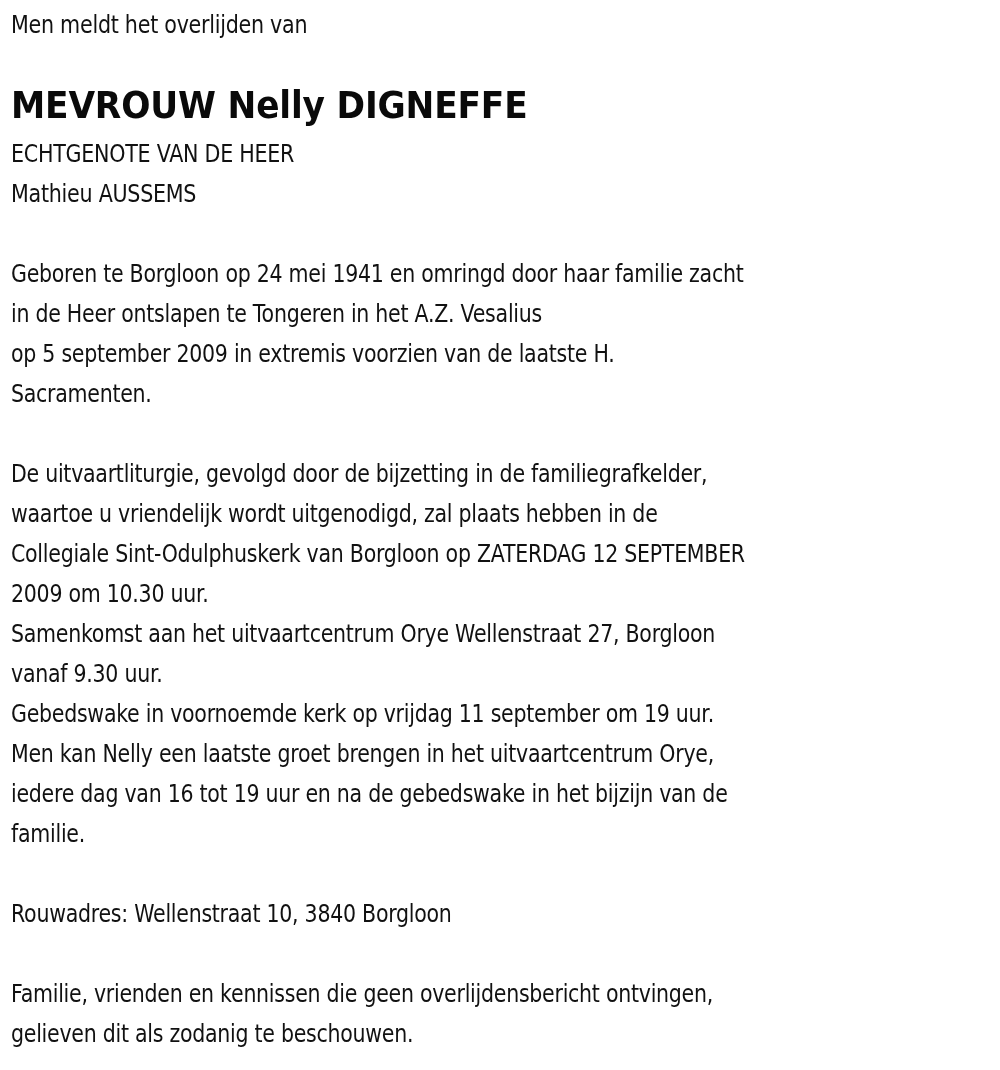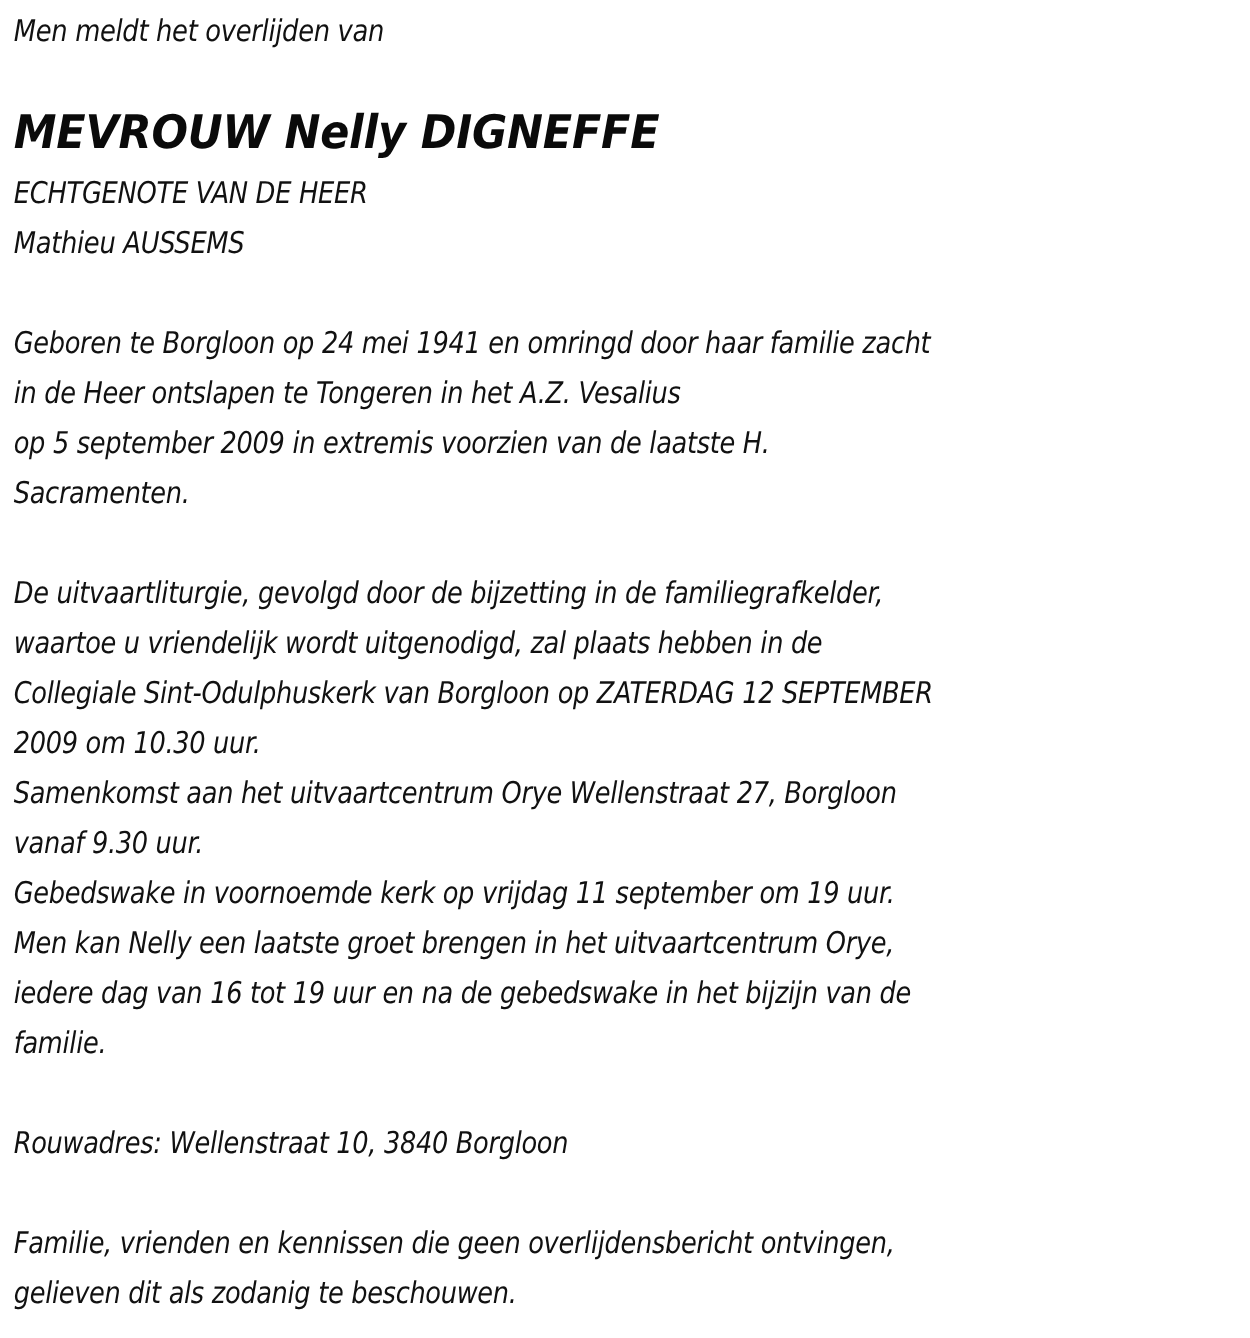--- a/index.html
+++ b/index.html
@@ -13,21 +13,20 @@
       overflow: hidden;
       font-family: "DejaVu Sans", sans-serif;
       color: #111111;
     }
     .page {
       position: relative;
       width: 1000px;
       height: 794px;
       padding: 0 0 0 11px;
       box-sizing: border-box;
-      font-style: italic;
     }
     .line {
       position: absolute;
       left: 11px;
       font-size: 24px;
       line-height: 40px;
       white-space: nowrap;
       letter-spacing: -0.3px;
       transform-origin: left center;
     }

